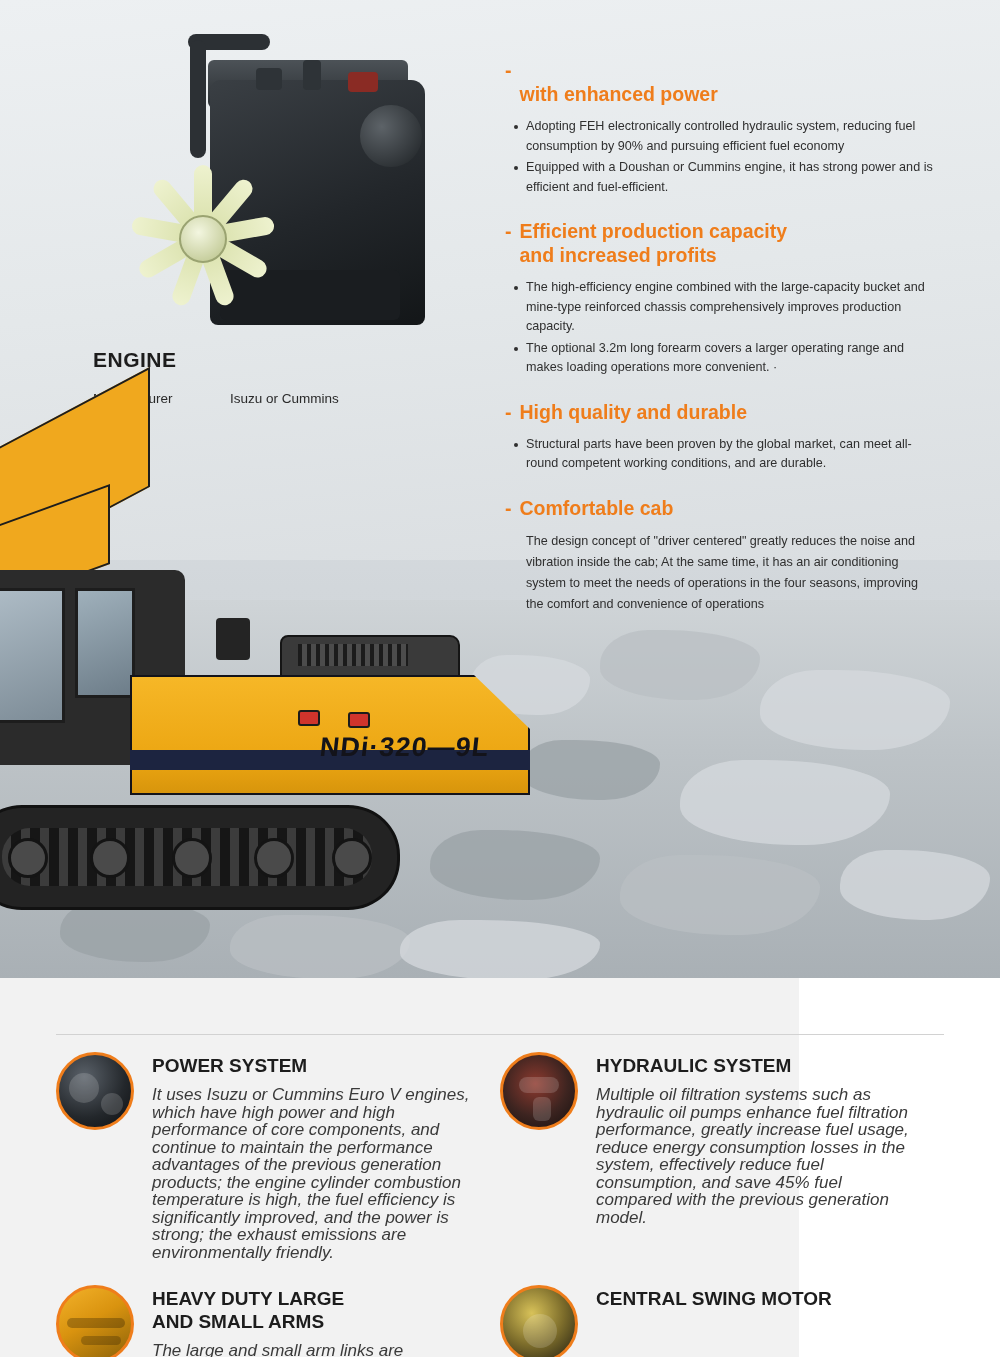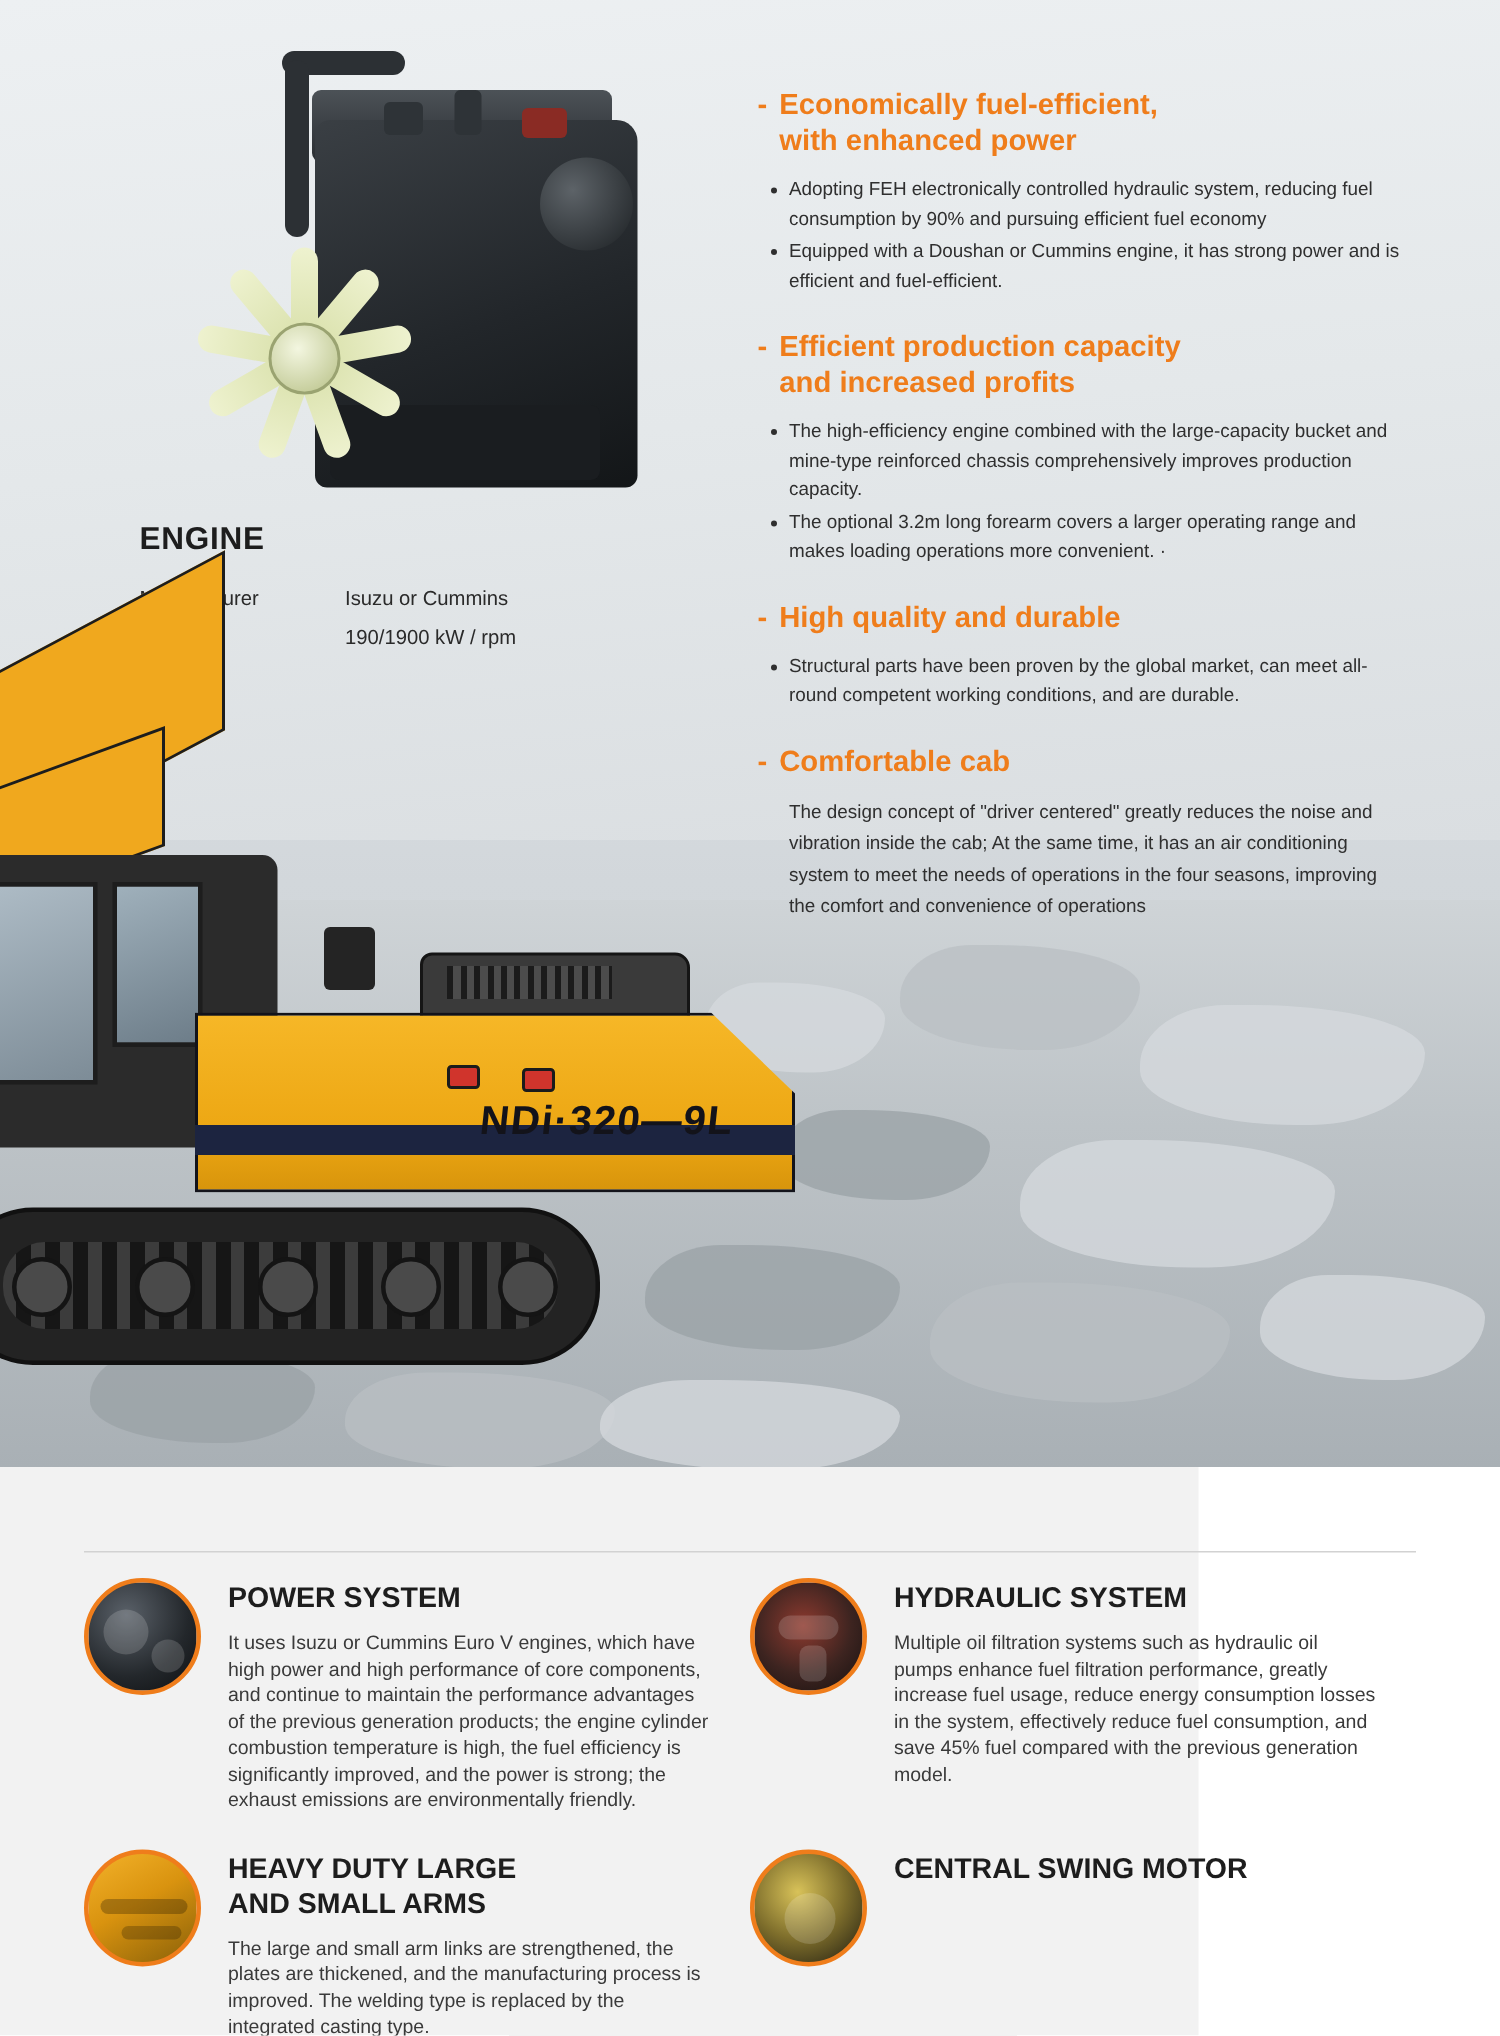--- a/index.html
+++ b/index.html
@@ -338,23 +338,24 @@
   }
   .card-body { flex: 1; padding-top: 2px; }
   .card-title {
     font-size: 19px;
     font-weight: bold;
     color: #1d1d1d;
     line-height: 23px;
     margin-bottom: 9px;
   }
   .card-text {
-    font-size: 13px;
+    font-size: 17px;
     line-height: 17.5px;
     color: #3a3a3a;
+    font-style: italic;
   }
 </style>
 </head>
 <body>
 
 <section class="hero">
   <div class="hero-sky"></div>
   <div class="hero-ground">
     <div class="rock light" style="left:470px; top:55px; width:120px; height:60px;"></div>
     <div class="rock" style="left:600px; top:30px; width:160px; height:70px;"></div>
@@ -391,24 +392,20 @@
       <div class="blade" style="transform:rotate(320deg)"></div>
       <div class="eng-hub"></div>
     </div>
   </div>
 
   <div class="engine-spec">
     <div class="engine-title">ENGINE</div>
     <div class="spec-row">
       <div class="spec-label">Manufacturer</div>
       <div class="spec-value">Isuzu or Cummins</div>
-    </div>
-    <div class="spec-row">
-      <div class="spec-label">Power</div>
-      <div class="spec-value">190/1900 kW / rpm</div>
     </div>
   </div>
 
   <div class="excavator">
     <div class="exc-boom"></div>
     <div class="exc-boom2"></div>
     <div class="exc-cab"></div>
     <div class="exc-glass"></div>
     <div class="exc-glass2"></div>
     <div class="exc-stack"></div>
@@ -427,21 +424,21 @@
     <div class="exc-wheel" style="left:274px;"></div>
     <div class="exc-wheel" style="left:352px;"></div>
   </div>
 
   <div class="features">
 
     <div class="feat-block">
       <div class="feat-head">
         <span class="feat-dash">-</span>
         <span>
-          <span>Economically fuel-efficient,</span><br>
+          <br>
           <span>with enhanced power</span>
         </span>
       </div>
       <ul class="feat-list">
         <li>Adopting FEH electronically controlled hydraulic system, reducing fuel consumption by 90% and pursuing efficient fuel economy</li>
         <li>Equipped with a Doushan or Cummins engine, it has strong power and is efficient and fuel-efficient.</li>
       </ul>
     </div>
 
     <div class="feat-block">

